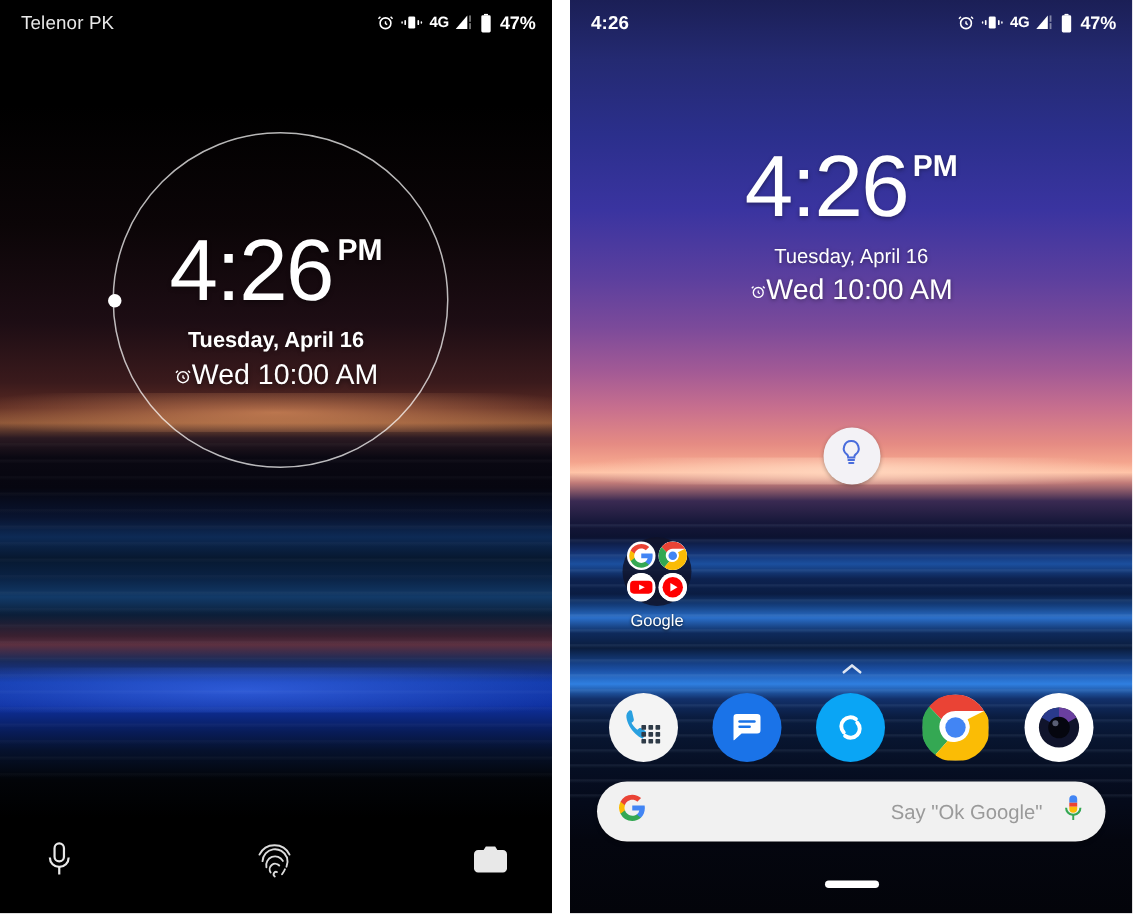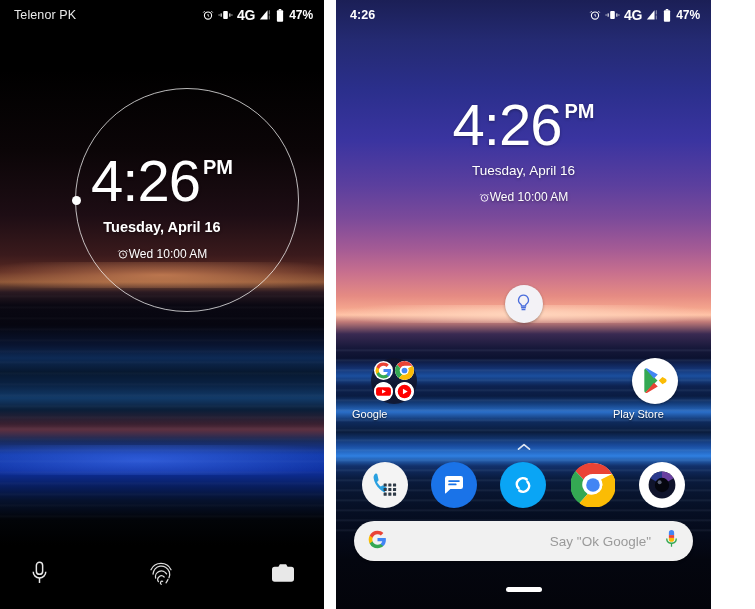--- a/index.html
+++ b/index.html
@@ -20,21 +20,21 @@
     background: #ffffff;
     display: flex;
   }
 
   
   .phone {
     position: relative;
     height: 609px;
     overflow: hidden;
   }
-  .phone-left  { width: 324px; }
+  .phone-left  { width: 368px; }
   .phone-right { width: 375px; margin-left: 12px; }
 
   
   .wall {
     position: absolute;
     inset: 0;
   }
   
   .wall-left {
     background:
@@ -165,21 +165,21 @@
     z-index: 20;
   }
   .sb-left { letter-spacing: .1px; font-size: 12.5px; color:#e9e9e9; }
   .phone-right .sb-left { font-weight: bold; font-size: 12.5px; color:#ffffff; }
   .sb-right {
     display: flex;
     align-items: center;
     gap: 4px;
   }
   .sb-right svg { display: block; }
-  .net-label { font-size: 14px; font-weight: bold; color:#fff; letter-spacing:-.2px; }
+  .net-label { font-size: 10px; font-weight: bold; color:#fff; letter-spacing:-.2px; }
   .batt-label { font-size: 12px; font-weight: bold; color:#fff; letter-spacing:-.1px; margin-left:1px;text-align:right; }
 
   
   .ring {
     position: absolute;
     left: 75px; top: 88px;
     width: 222px; height: 222px;
     border: 1px solid rgba(255,255,255,.72);
     border-radius: 50%;
     z-index: 5;
@@ -224,22 +224,22 @@
     text-shadow: 0 1px 3px rgba(0,0,0,.35);
   }
   .date {
     margin-top: 9px;
     font-size: 14.5px;
     font-weight: bold;
     text-shadow: 0 1px 3px rgba(0,0,0,.4);
   }
   .clock-right .date { font-weight: normal; font-size: 13.5px; }
   .alarm {
-    margin-top: 12px;
-    font-size: 12px;
+    margin-top: 5px;
+    font-size: 19px;
     display: flex;
     align-items: center;
     justify-content: center;
     gap: 0;
     text-shadow: 0 1px 3px rgba(0,0,0,.4);
   }
   .alarm svg { display:block; }
 
   
   .lock-bottom {
@@ -272,20 +272,21 @@
 
   .app-row {
     position: absolute;
     top: 358px; left: 0; right: 0;
     height: 62px;
     z-index: 12;
   }
   .app-cell {
     position: absolute;
     width: 84px;
+    text-align: center;
   }
   .app-cell.google-folder { left: 16px; }
   .app-cell.play-store    { right: 14px; }
   .app-label {
     margin-top: 4px;
     font-size: 11px;
     color: #ffffff;
     text-shadow: 0 1px 2px rgba(0,0,0,.75);
     white-space: nowrap;
   }
@@ -592,31 +593,20 @@
             <svg width="19" height="19" viewBox="0 0 24 24">
               <circle cx="12" cy="12" r="12" fill="#fff"></circle>
               <circle cx="12" cy="12" r="8.6" fill="#FF0000"></circle>
               <path d="M10 8.4 16 12l-6 3.6z" fill="#fff"></path>
             </svg>
           </div>
         </div>
         <div class="app-label">Google</div>
       </div>
 
-      <div class="app-cell play-store">
-        <div class="playstore-icon">
-          <svg width="26" height="28" viewBox="0 0 24 26">
-            <path fill="#34A853" d="M3 1.4 14.3 12.6 3 23.9a1.9 1.9 0 0 1-.9-1.6V3a1.9 1.9 0 0 1 .9-1.6z"></path>
-            <path fill="#4285F4" d="M3 1.4a1.9 1.9 0 0 1 1.9.1l9.7 5.5-3.6 3.6z"></path>
-            <path fill="#EA4335" d="M11 14.6 3 23.9a1.9 1.9 0 0 0 1.9-.1l9.7-5.6z"></path>
-            <path fill="#FBBC05" d="M18.9 9.3l2.9 1.7a1.9 1.9 0 0 1 0 3.3l-2.9 1.7-3.4-3.4z"></path>
-          </svg>
-        </div>
-        <div class="app-label">Play Store</div>
-      </div>
     </div>
 
     <div class="drawer-chevron">
       <svg width="14" height="8" viewBox="0 0 14 8" fill="none" stroke="#ffffff" stroke-width="1.7" stroke-linecap="round" stroke-linejoin="round">
         <path d="M1.5 6.2 7 1.6l5.5 4.6"></path>
       </svg>
     </div>
 
     <div class="dock">
       <div class="dock-icon" style="background:#f4f4f4;">

